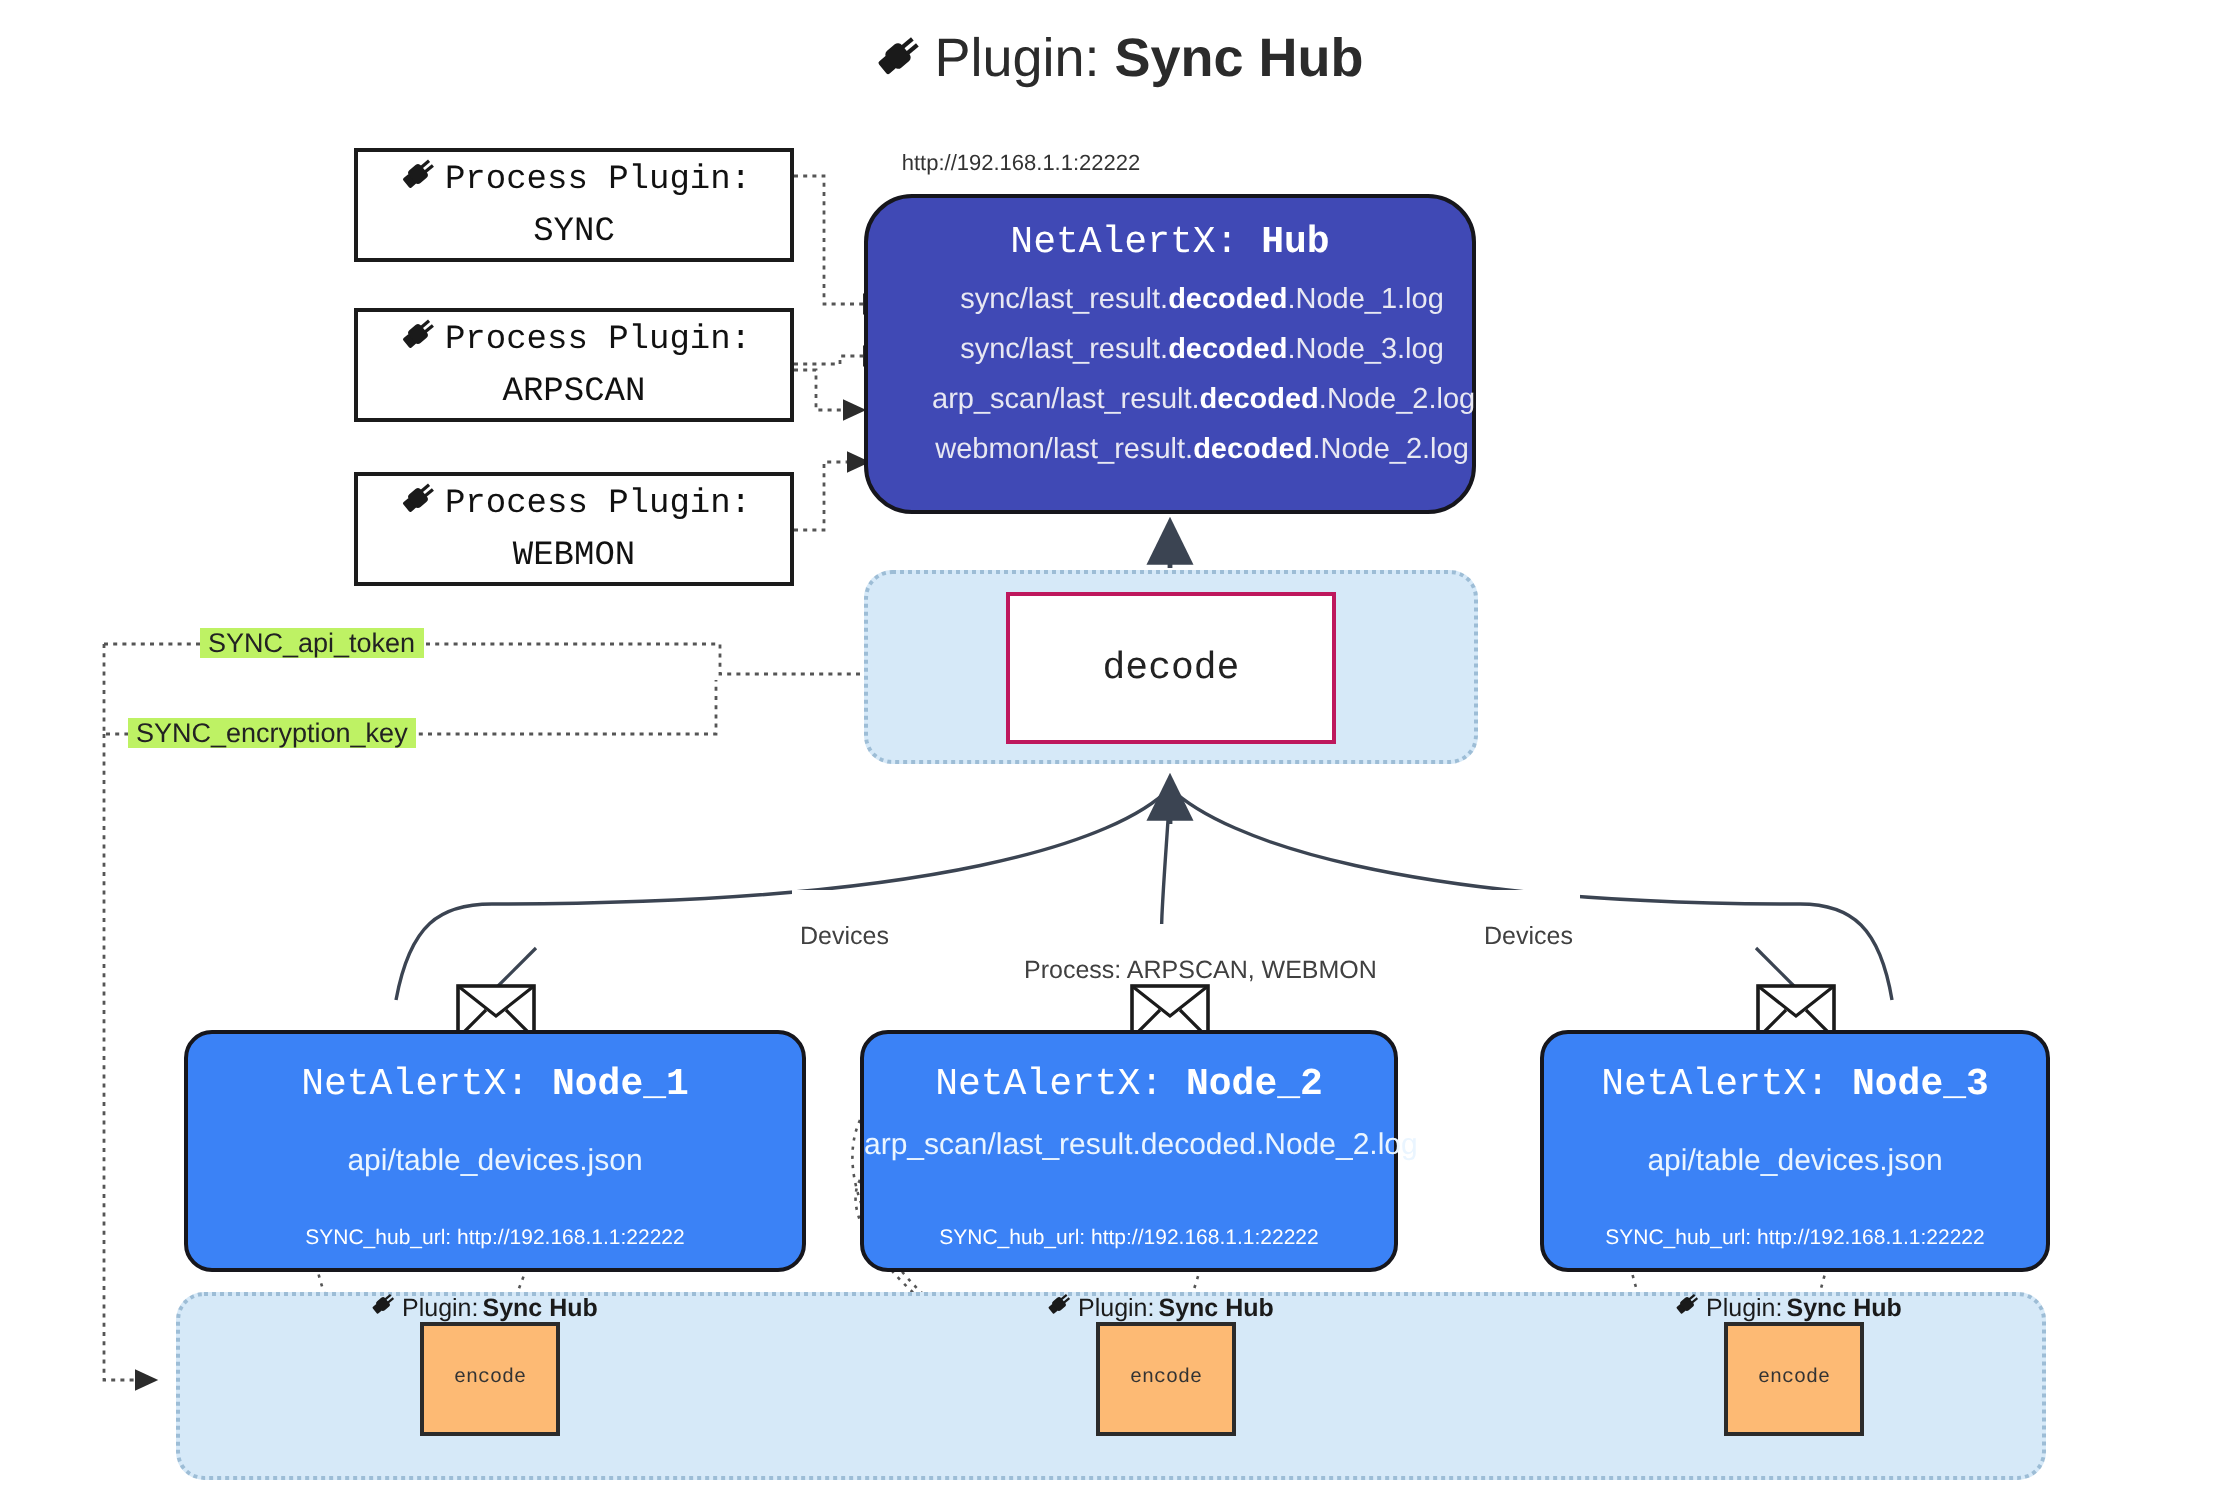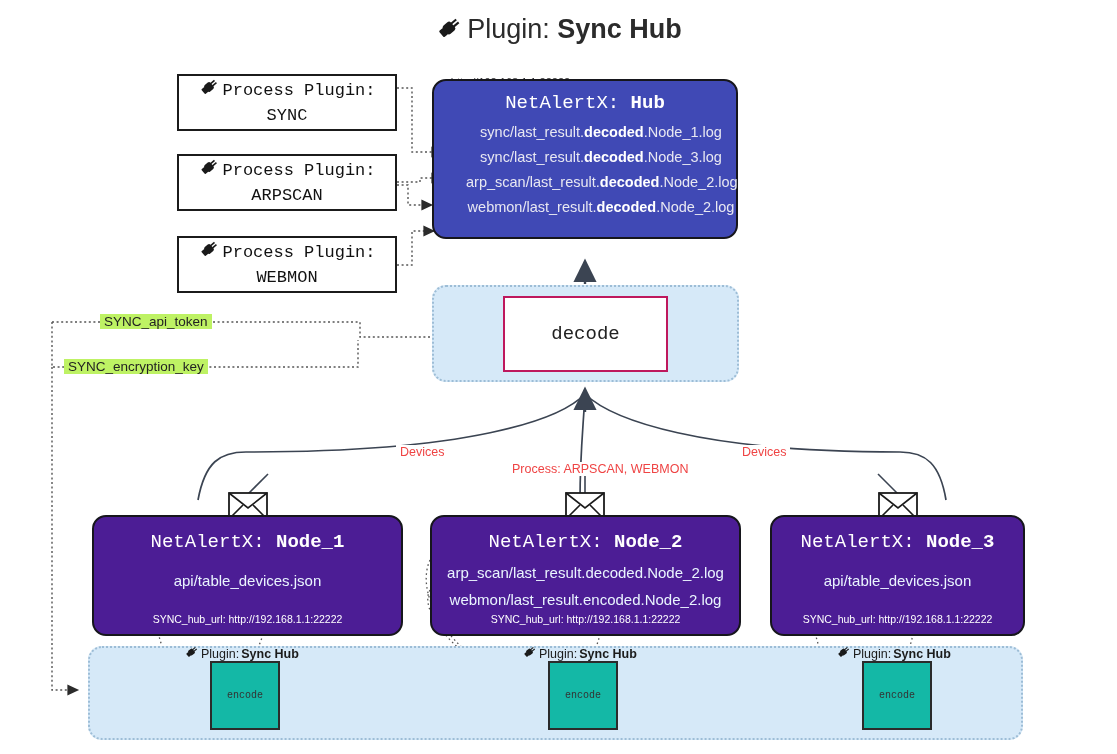--- a/index.html
+++ b/index.html
@@ -16,57 +16,57 @@
   #hub-url{left:0;top:76px;width:1021px;text-align:center;font-size:11px;color:#333;}
 
   
   .procbox{background:#ffffff;border:2px solid #1b1b1b;box-sizing:border-box;
            font-family:"Liberation Mono", monospace;font-size:17px;color:#111;
            display:flex;flex-direction:column;align-items:center;justify-content:center;
            line-height:1.35;}
   .procbox .row1{display:flex;align-items:center;gap:2px;white-space:nowrap;}
 
   
-  #hub{left:432px;top:79px;width:306px;height:160px;background:#4049b5;
-       border:2px solid #16161c;border-radius:14px;box-sizing:border-box;}
+  #hub{left:432px;top:97px;width:306px;height:160px;background:#4049b5;
+       border:2px solid #16161c;border-radius:24px;box-sizing:border-box;}
   #hub .hubtitle{margin-top:11px;text-align:center;font-family:"Liberation Mono", monospace;
         font-size:19px;color:#ffffff;}
   #hub .hubtitle .b{font-weight:bold;}
   #hub .loglist{margin-top:6px;padding-left:32px;}
   #hub .logline{color:#e8e8f2;font-size:14.5px;text-align:center;line-height:25px;white-space:nowrap;}
   #hub .logline b{color:#ffffff;font-weight:bold;}
 
   
   #decode-wrap{left:432px;top:285px;width:307px;height:97px;background:#d6e9f8;
        border:2px dotted #9dbdd6;border-radius:14px;box-sizing:border-box;}
   #decode-box{left:503px;top:296px;width:165px;height:76px;background:#ffffff;
        border:2px solid #be185d;box-sizing:border-box;display:flex;align-items:center;
        justify-content:center;font-family:"Liberation Mono", monospace;font-size:19px;color:#222;}
 
   
-  .edgelabel{font-size:12.5px;color:#ef4444;background:#ffffff;padding:0 4px;white-space:nowrap;}
+  .edgelabel{font-size:12.5px;color:#404040;background:#ffffff;padding:16px 4px;white-space:nowrap;}
 
   
   .tokenlabel{font-size:13.5px;color:#222;background:#bef264;padding:0 4px;white-space:nowrap;}
 
   
-  .node{background:#4c1d95;border:2px solid #16161c;border-radius:14px;box-sizing:border-box;
+  .node{background:#3b82f6;border:2px solid #16161c;border-radius:14px;box-sizing:border-box;
         position:absolute;}
   .node .ntitle{margin-top:14px;text-align:center;font-family:"Liberation Mono", monospace;
         font-size:19px;color:#ffffff;}
   .node .ntitle .b{font-weight:bold;}
   .node .nlines{margin-top:14px;}
   .node .nline{color:#eaf5ff;font-size:15px;text-align:center;line-height:27px;white-space:nowrap;}
   .node .nfoot{position:absolute;left:0;right:0;bottom:9px;text-align:center;
         font-size:10.5px;color:#ffffff;white-space:nowrap;}
 
   
   #enc-wrap{left:88px;top:646px;width:935px;height:94px;background:#d6e9f8;
         border:2px dotted #9dbdd6;border-radius:14px;box-sizing:border-box;}
-  .encbox{position:absolute;width:70px;height:69px;background:#14b8a6;border:2px solid #2b2b2b;
+  .encbox{position:absolute;width:70px;height:57px;background:#fdba74;border:2px solid #2b2b2b;
         box-sizing:border-box;display:flex;align-items:center;justify-content:center;
         font-family:"Liberation Mono", monospace;font-size:10px;color:#333;}
   .enclabel{position:absolute;font-size:12.5px;color:#1b1b1b;white-space:nowrap;
         display:flex;align-items:center;gap:2px;}
   .enclabel .b{font-weight:bold;}
 
   
   .envelope{position:absolute;width:40px;height:28px;}
 </style>
 </head>
@@ -235,28 +235,27 @@
   <div class="ntitle">
     <span>NetAlertX:</span>
     <span class="b">Node_1</span>
   </div>
   <div class="nlines">
     <div class="nline">api/table_devices.json</div>
   </div>
   <div class="nfoot">SYNC_hub_url: http://192.168.1.1:22222</div>
 </div>
 
-<div class="node" style="left:430px;top:515px;width:311px;height:121px;">
+<div class="node" style="left:430px;top:515px;width:269px;height:121px;">
   <div class="ntitle">
     <span>NetAlertX:</span>
     <span class="b">Node_2</span>
   </div>
   <div class="nlines" style="margin-top:6px;">
     <div class="nline">arp_scan/last_result.decoded.Node_2.log</div>
-    <div class="nline">webmon/last_result.encoded.Node_2.log</div>
   </div>
   <div class="nfoot">SYNC_hub_url: http://192.168.1.1:22222</div>
 </div>
 
 <div class="node" style="left:770px;top:515px;width:255px;height:121px;">
   <div class="ntitle">
     <span>NetAlertX:</span>
     <span class="b">Node_3</span>
   </div>
   <div class="nlines">

